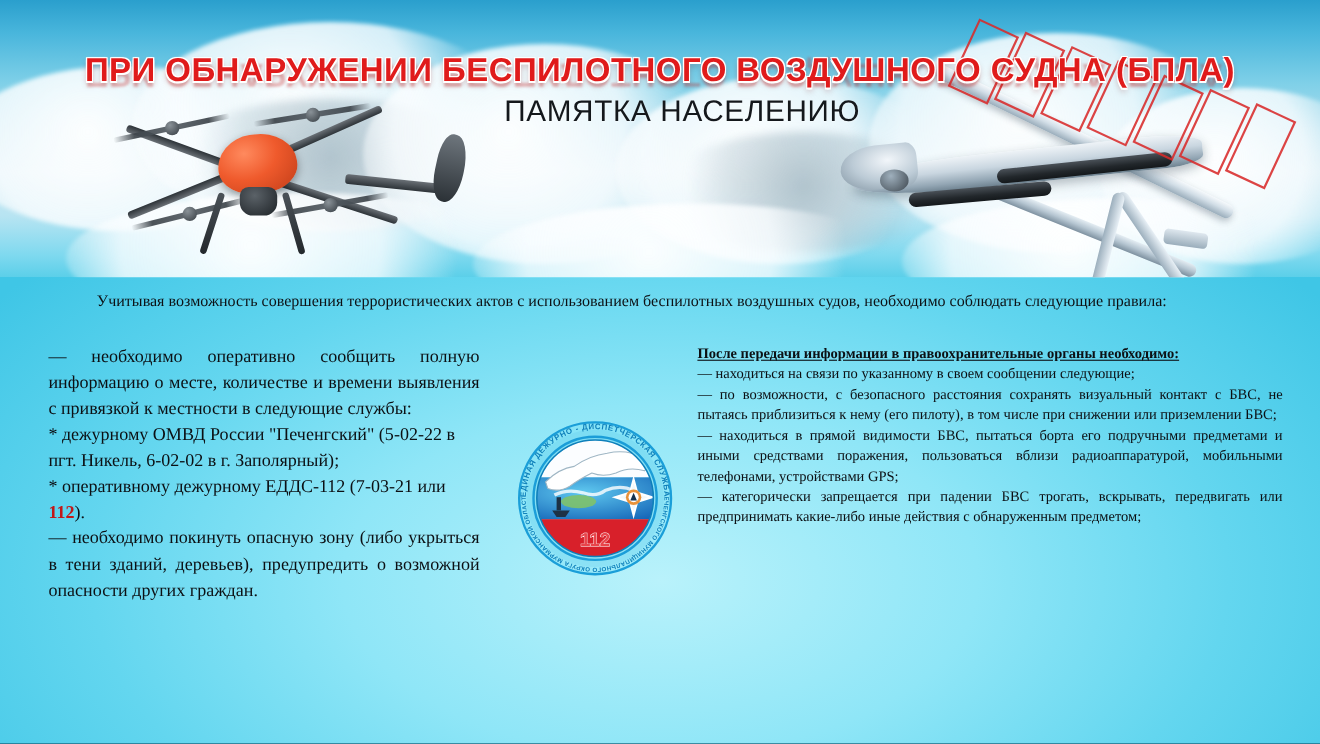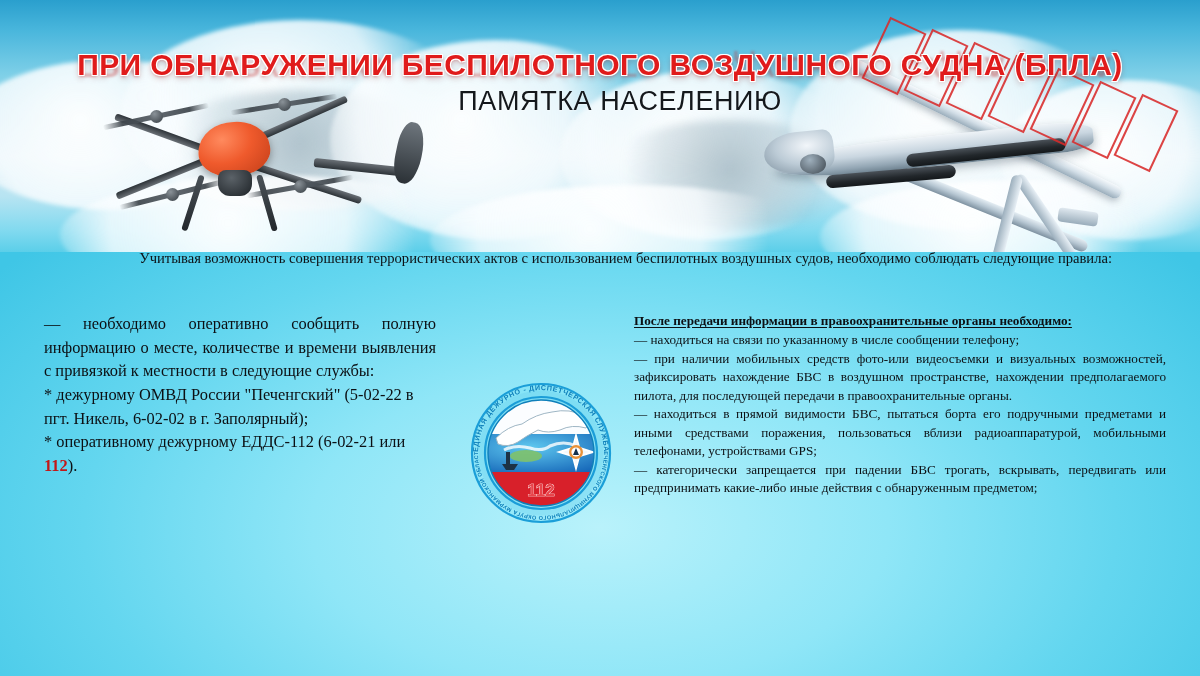--- a/index.html
+++ b/index.html
@@ -216,23 +216,23 @@
     font-family: "Liberation Serif", serif;
     font-size: 15.5px;
     line-height: 1.42;
     color: #101418;
     text-shadow: 0 1px 1px rgba(255,255,255,.5);
   }
 
   
   .intro {
     position: absolute;
-    left: 88px; top: 248px;
+    left: 88px; top: 264px;
     width: 1024px;
-    text-align: right;
+    text-align: left;
     font-family: "Liberation Serif", serif;
     font-size: 14.6px;
     line-height: 1.45;
     color: #0d1115;
     z-index: 6;
   }
 
   
   .col-left {
     position: absolute;
@@ -377,27 +377,28 @@
 
   <div class="headblock">
     <div class="subtitle">ПАМЯТКА НАСЕЛЕНИЮ</div>
   </div>
 
   <div class="intro">Учитывая возможность совершения террористических актов с использованием беспилотных воздушных судов, необходимо соблюдать следующие правила:</div>
 
   <div class="col-left">
     <p>— необходимо оперативно сообщить полную информацию о месте, количестве и времени выявления с привязкой к местности в следующие службы:</p>
     <p class="nojust">* дежурному ОМВД России "Печенгский" (5-02-22 в пгт. Никель, 6-02-02 в г. Заполярный);</p>
-    <p class="nojust"><span>* оперативному дежурному ЕДДС-112 (6-02-21 или </span><span class="hl-red">112</span><span>).</span></p>
+    <p class="nojust"><span>* оперативному дежурному ЕДДС-112 (7-03-21 или </span><span class="hl-red">112</span><span>).</span></p>
+    <p>— необходимо покинуть опасную зону (либо укрыться в тени зданий, деревьев), предупредить о возможной опасности других граждан.</p>
   </div>
 
   <div class="col-right">
     <div class="chead">После передачи информации в правоохранительные органы необходимо:</div>
-    <p>— находиться на связи по указанному в числе сообщении телефону;</p>
-    <p>— при наличии мобильных средств фото-или видеосъемки и визуальных возможностей, зафиксировать нахождение БВС в воздушном пространстве, нахождении предполагаемого пилота, для последующей передачи в правоохранительные органы.</p>
+    <p>— находиться на связи по указанному в своем сообщении следующие;</p>
+    <p>— по возможности, с безопасного расстояния сохранять визуальный контакт с БВС, не пытаясь приблизиться к нему (его пилоту), в том числе при снижении или приземлении БВС;</p>
     <p>— находиться в прямой видимости БВС, пытаться борта его подручными предметами и иными средствами поражения, пользоваться вблизи радиоаппаратурой, мобильными телефонами, устройствами GPS;</p>
     <p>— категорически запрещается при падении БВС трогать, вскрывать, передвигать или предпринимать какие-либо иные действия с обнаруженным предметом;</p>
   </div>
 
   <div class="emblem">
     <svg viewBox="0 0 178 150" width="178" height="150" xmlns="http://www.w3.org/2000/svg">
       <defs>
         <clipPath id="innerClip">
             <circle cx="89" cy="75" r="53"></circle>
           </clipPath>

